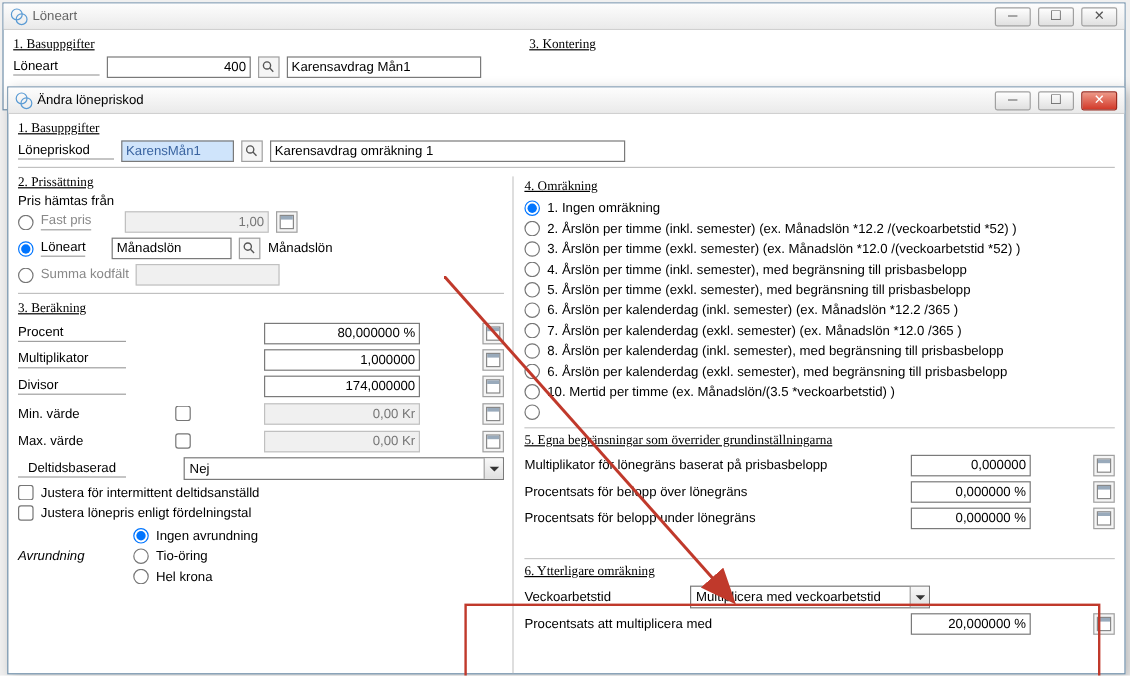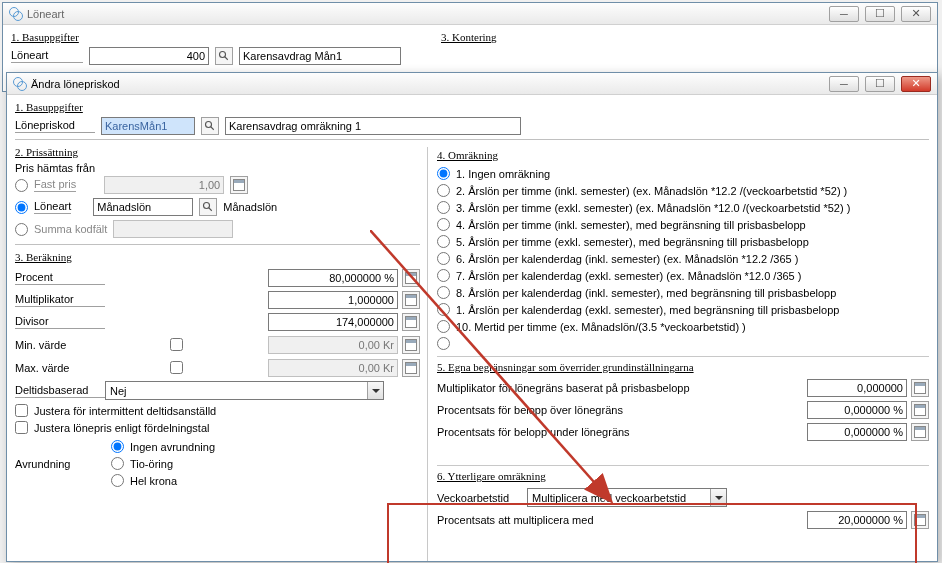--- a/index.html
+++ b/index.html
@@ -36,21 +36,21 @@
   .radio { display:flex; align-items:center; gap:6px; margin:2px 0;}
   .radio input{margin:0;}
   .chk { display:flex; align-items:center; gap:6px; margin:2px 0;}
   .chk input{margin:0;}
   .select { height:19px; border:1px solid #7a7a7a; background:#fff; position:relative; display:flex; align-items:center; padding:0 18px 0 4px;}
   .select .caret{ position:absolute; right:0; top:0; bottom:0; width:16px; border-left:1px solid #a0a0a0; background:linear-gradient(#f8f8f8,#e0e0e0); display:flex; align-items:center; justify-content:center;}
   .select .caret::after{content:"";border-left:4px solid transparent;border-right:4px solid transparent;border-top:4px solid #333;}
   .right-num { text-align:right; }
   .arrow-svg{position:absolute; left:370px; top:230px; pointer-events:none;}
   .redbox{ position:absolute; border:2px solid #c0392b; pointer-events:none;}
-  .field-row{display:flex; align-items:center; margin:2px 0;}
+  .field-row{display:flex; align-items:center; margin:2px 0;gap:48px;}
   .field-row .lbl{flex:0 0 auto;}
   .field-row input{margin-left:auto;}
   .dim{color:#888;}
   .grp-border{border-top:1px solid #c8c8c8; margin-top:4px; padding-top:4px;}
 </style>
 </head>
 <body>
 
 <div class="window" style="left:2px; top:2px; width:936px; height:90px;">
   <div class="titlebar">
@@ -176,36 +176,36 @@
           <input class="tb ro right-num" style="width: 130px;" value="0,00 Kr">
           <span class="icon-calc" style="margin-left:4px;"></span>
         </div>
       <div class="field-row">
           <span class="lbl" style="width:72px;">Max. värde</span>
           <input type="checkbox" style="">
           <input class="tb ro right-num" style="width: 130px;" value="0,00 Kr">
           <span class="icon-calc" style="margin-left:4px;"></span>
         </div>
       <div class="field-row">
-          <span class="lbl underlined" style="width:90px;">Deltidsbaserad</span>
+          <span class="lbl underlined" style="width:90px;text-align:center;">Deltidsbaserad</span>
         <div class="select" style="width:279px;">
             <span>Nej</span>
             <span class="caret"></span>
           </div>
       </div>
       <div class="chk">
           <input type="checkbox" style="">
           <span class="lbl">Justera för intermittent deltidsanställd</span>
         </div>
       <div class="chk">
           <input type="checkbox" style="">
           <span class="lbl">Justera lönepris enligt fördelningstal</span>
         </div>
       <div class="row">
-        <span class="lbl" style="width:90px;">Avrundning</span>
+        <span class="lbl" style="width:90px;font-style:italic;">Avrundning</span>
         <div class="col">
           <div class="radio">
               <input type="radio" name="avr" checked="" style="">
               <span class="lbl">Ingen avrundning</span>
             </div>
           <div class="radio">
               <input type="radio" name="avr" style="">
               <span class="lbl">Tio-öring</span>
             </div>
           <div class="radio">
@@ -245,21 +245,21 @@
       <div class="radio">
           <input type="radio" name="omr" style="">
           <span class="lbl">7. Årslön per kalenderdag (exkl. semester)  (ex. Månadslön *12.0 /365 )</span>
         </div>
       <div class="radio">
           <input type="radio" name="omr" style="">
           <span class="lbl">8. Årslön per kalenderdag (inkl. semester), med begränsning till prisbasbelopp</span>
         </div>
       <div class="radio">
           <input type="radio" name="omr" style="">
-          <span class="lbl">1. Årslön per kalenderdag (exkl. semester), med begränsning till prisbasbelopp</span>
+          <span class="lbl">6. Årslön per kalenderdag (exkl. semester), med begränsning till prisbasbelopp</span>
         </div>
       <div class="radio">
           <input type="radio" name="omr" style="">
           <span class="lbl">10. Mertid per timme (ex. Månadslön/(3.5 *veckoarbetstid) )</span>
         </div>
       <div class="radio">
           <input type="radio" name="omr" style="">
         </div>
 
       <div class="sect-title grp-border">5. Egna begränsningar som överrider grundinställningarna</div>

